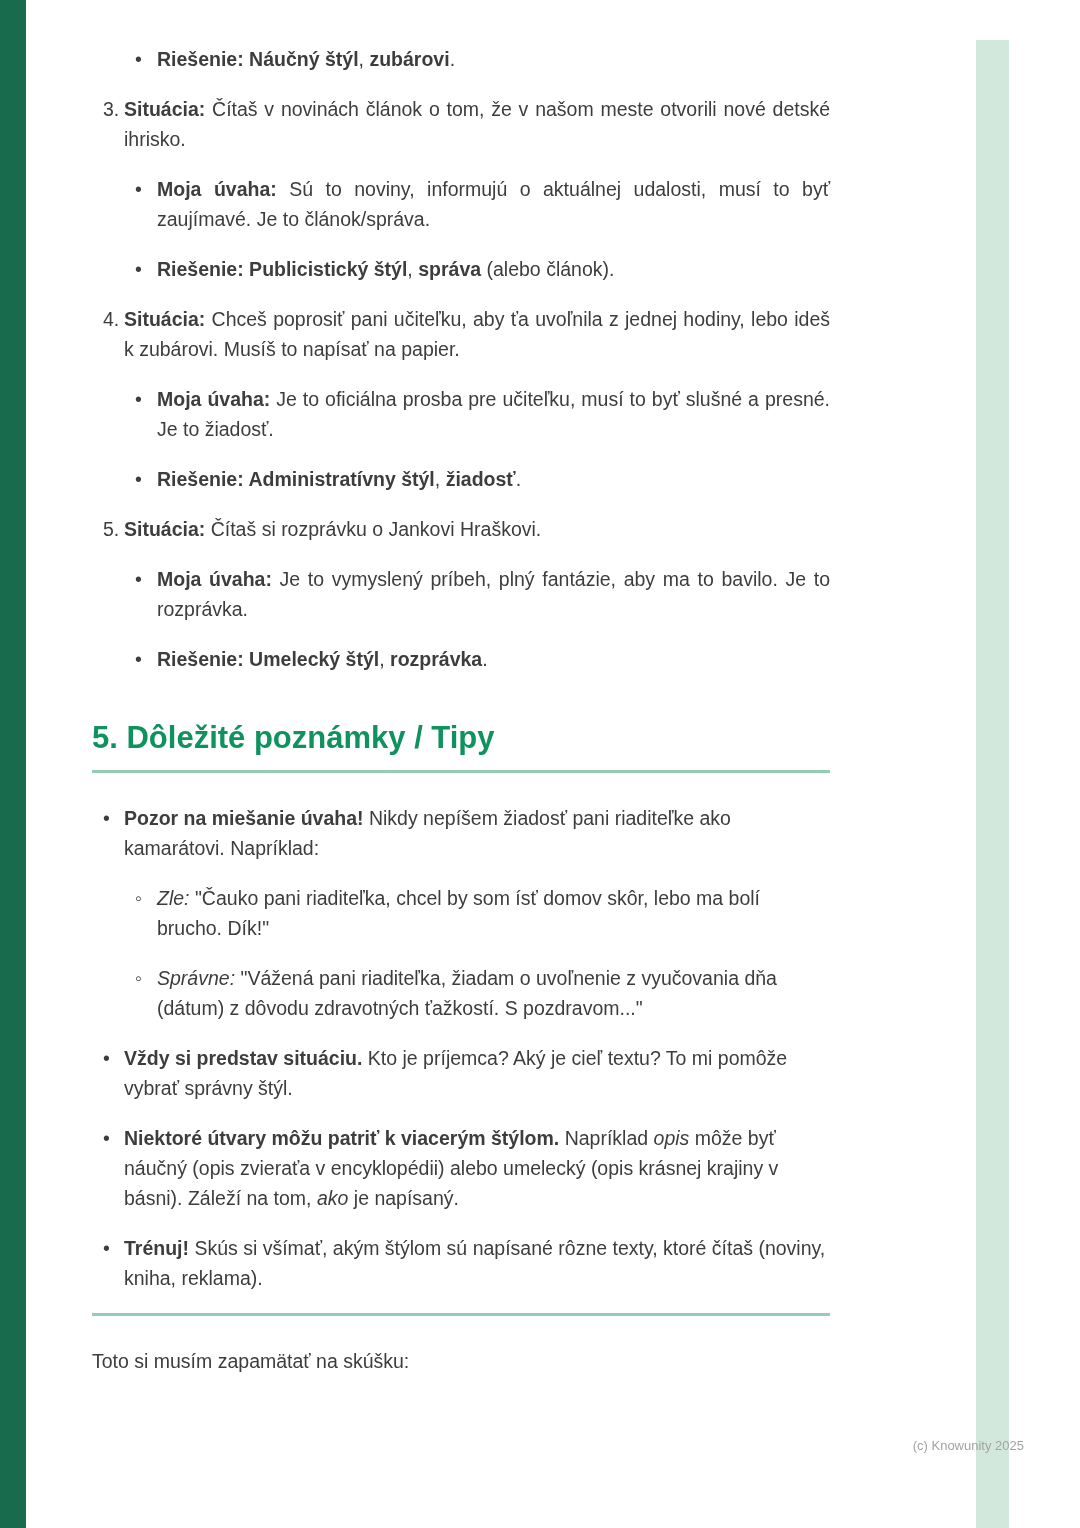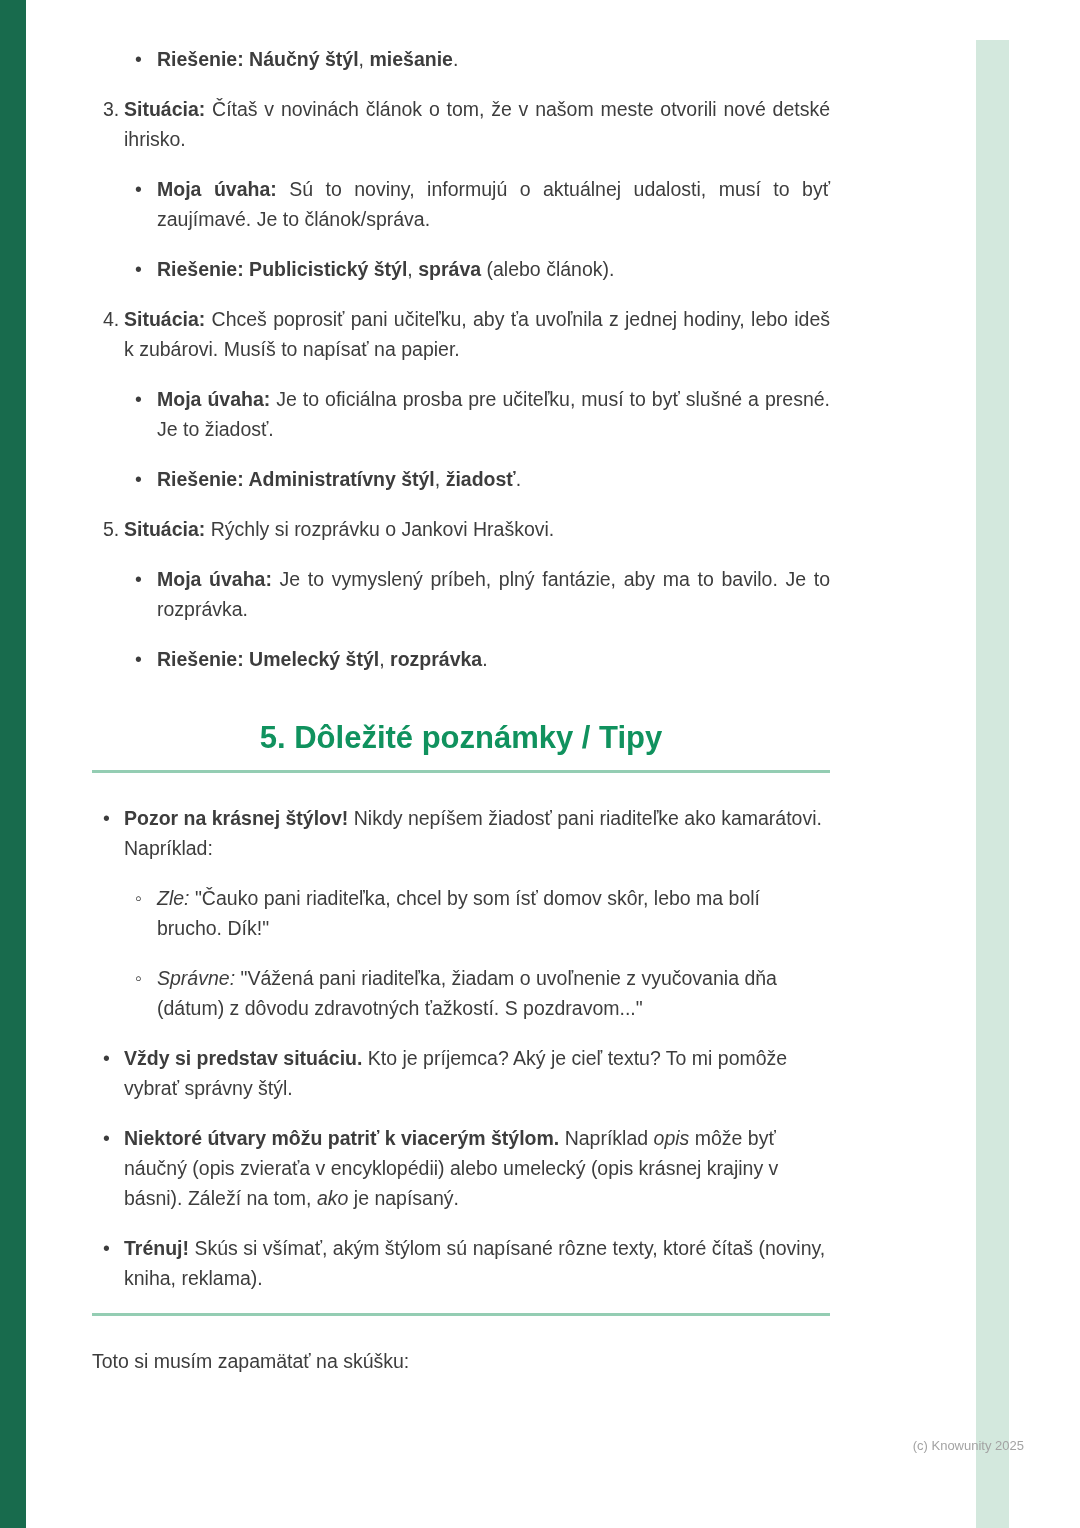--- a/index.html
+++ b/index.html
@@ -10,35 +10,35 @@
   .right-strip { position:absolute; left:976px; top:40px; width:33px; height:calc(100% - 40px); background:var(--strip-green,#d3e8dd); }
   .content { position:absolute; left:92px; top:0; width:738px; padding-top:44px; color:#3d3d3d; font-size:19.5px; line-height:30px; }
   .li { display:flex; margin-bottom:20px; }
   .li .marker { flex:0 0 32px; padding-left:11px; }
   .li.level-2 { padding-left:32px; }
   .li.level-2 .marker { flex:0 0 33px; }
   .li .text { flex:1 1 auto; }
   .li.justify .text { text-align:justify; }
   .b { font-weight:bold;text-align:right; }
   .i { font-style:italic;text-align:center; }
-  .section-heading { color:var(--heading-green,#10925e); font-size:31px; line-height:40px; font-weight:700; margin-top:44px;text-align:center; }
+  .section-heading { color:var(--heading-green,#10925e); font-size:31px; line-height:40px; font-weight:700; margin-top:44px; }
   .heading-rule { height:3px; background:var(--rule-green,#94cdb3); margin-top:12px; margin-bottom:30px; }
   .para { margin-top:18px; color:#3d3d3d; }
   .copyright { position:absolute; top:1438px; right:56px; font-size:13px; color:#a3a3a3; z-index:2; }
 </style>
 </head>
 <body>
 
 <div class="page">
   <div class="left-bar"></div>
   <div class="right-strip"></div>
   <main class="content">
       <div class="li level-2">
         <span class="marker">•</span>
-        <span class="text"><span class="b">Riešenie: Náučný štýl</span><span>, </span><span class="b">miešanie</span><span>.</span></span>
+        <span class="text"><span class="b">Riešenie: Náučný štýl</span><span>, </span><span class="b">zubárovi</span><span>.</span></span>
       </div>
       <div class="li level-1 justify">
         <span class="marker">3.</span>
         <span class="text"><span class="b">Situácia:</span><span> Čítaš v novinách článok o tom, že v našom meste otvorili nové detské ihrisko.</span></span>
       </div>
       <div class="li level-2 justify">
         <span class="marker">•</span>
         <span class="text"><span class="b">Moja úvaha:</span><span> Sú to noviny, informujú o aktuálnej udalosti, musí to byť zaujímavé. Je to článok/správa.</span></span>
       </div>
       <div class="li level-2">
@@ -52,35 +52,35 @@
       <div class="li level-2 justify">
         <span class="marker">•</span>
         <span class="text"><span class="b">Moja úvaha:</span><span> Je to oficiálna prosba pre učiteľku, musí to byť slušné a presné. Je to žiadosť.</span></span>
       </div>
       <div class="li level-2">
         <span class="marker">•</span>
         <span class="text"><span class="b">Riešenie: Administratívny štýl</span><span>, </span><span class="b">žiadosť</span><span>.</span></span>
       </div>
       <div class="li level-1">
         <span class="marker">5.</span>
-        <span class="text"><span class="b">Situácia:</span><span> Rýchly si rozprávku o Jankovi Hraškovi.</span></span>
+        <span class="text"><span class="b">Situácia:</span><span> Čítaš si rozprávku o Jankovi Hraškovi.</span></span>
       </div>
       <div class="li level-2 justify">
         <span class="marker">•</span>
         <span class="text"><span class="b">Moja úvaha:</span><span> Je to vymyslený príbeh, plný fantázie, aby ma to bavilo. Je to rozprávka.</span></span>
       </div>
       <div class="li level-2">
         <span class="marker">•</span>
         <span class="text"><span class="b">Riešenie: Umelecký štýl</span><span>, </span><span class="b">rozprávka</span><span>.</span></span>
       </div>
       <h2 class="section-heading">5. Dôležité poznámky / Tipy</h2>
       <div class="heading-rule"></div>
       <div class="li level-1">
         <span class="marker">•</span>
-        <span class="text"><span class="b">Pozor na krásnej štýlov!</span><span> Nikdy nepíšem žiadosť pani riaditeľke ako kamarátovi. Napríklad:</span></span>
+        <span class="text"><span class="b">Pozor na miešanie úvaha!</span><span> Nikdy nepíšem žiadosť pani riaditeľke ako kamarátovi. Napríklad:</span></span>
       </div>
       <div class="li level-2">
         <span class="marker">◦</span>
         <span class="text"><span class="i">Zle:</span><span> "Čauko pani riaditeľka, chcel by som ísť domov skôr, lebo ma bolí brucho. Dík!"</span></span>
       </div>
       <div class="li level-2">
         <span class="marker">◦</span>
         <span class="text"><span class="i">Správne:</span><span> "Vážená pani riaditeľka, žiadam o uvoľnenie z vyučovania dňa (dátum) z dôvodu zdravotných ťažkostí. S pozdravom..."</span></span>
       </div>
       <div class="li level-1">

